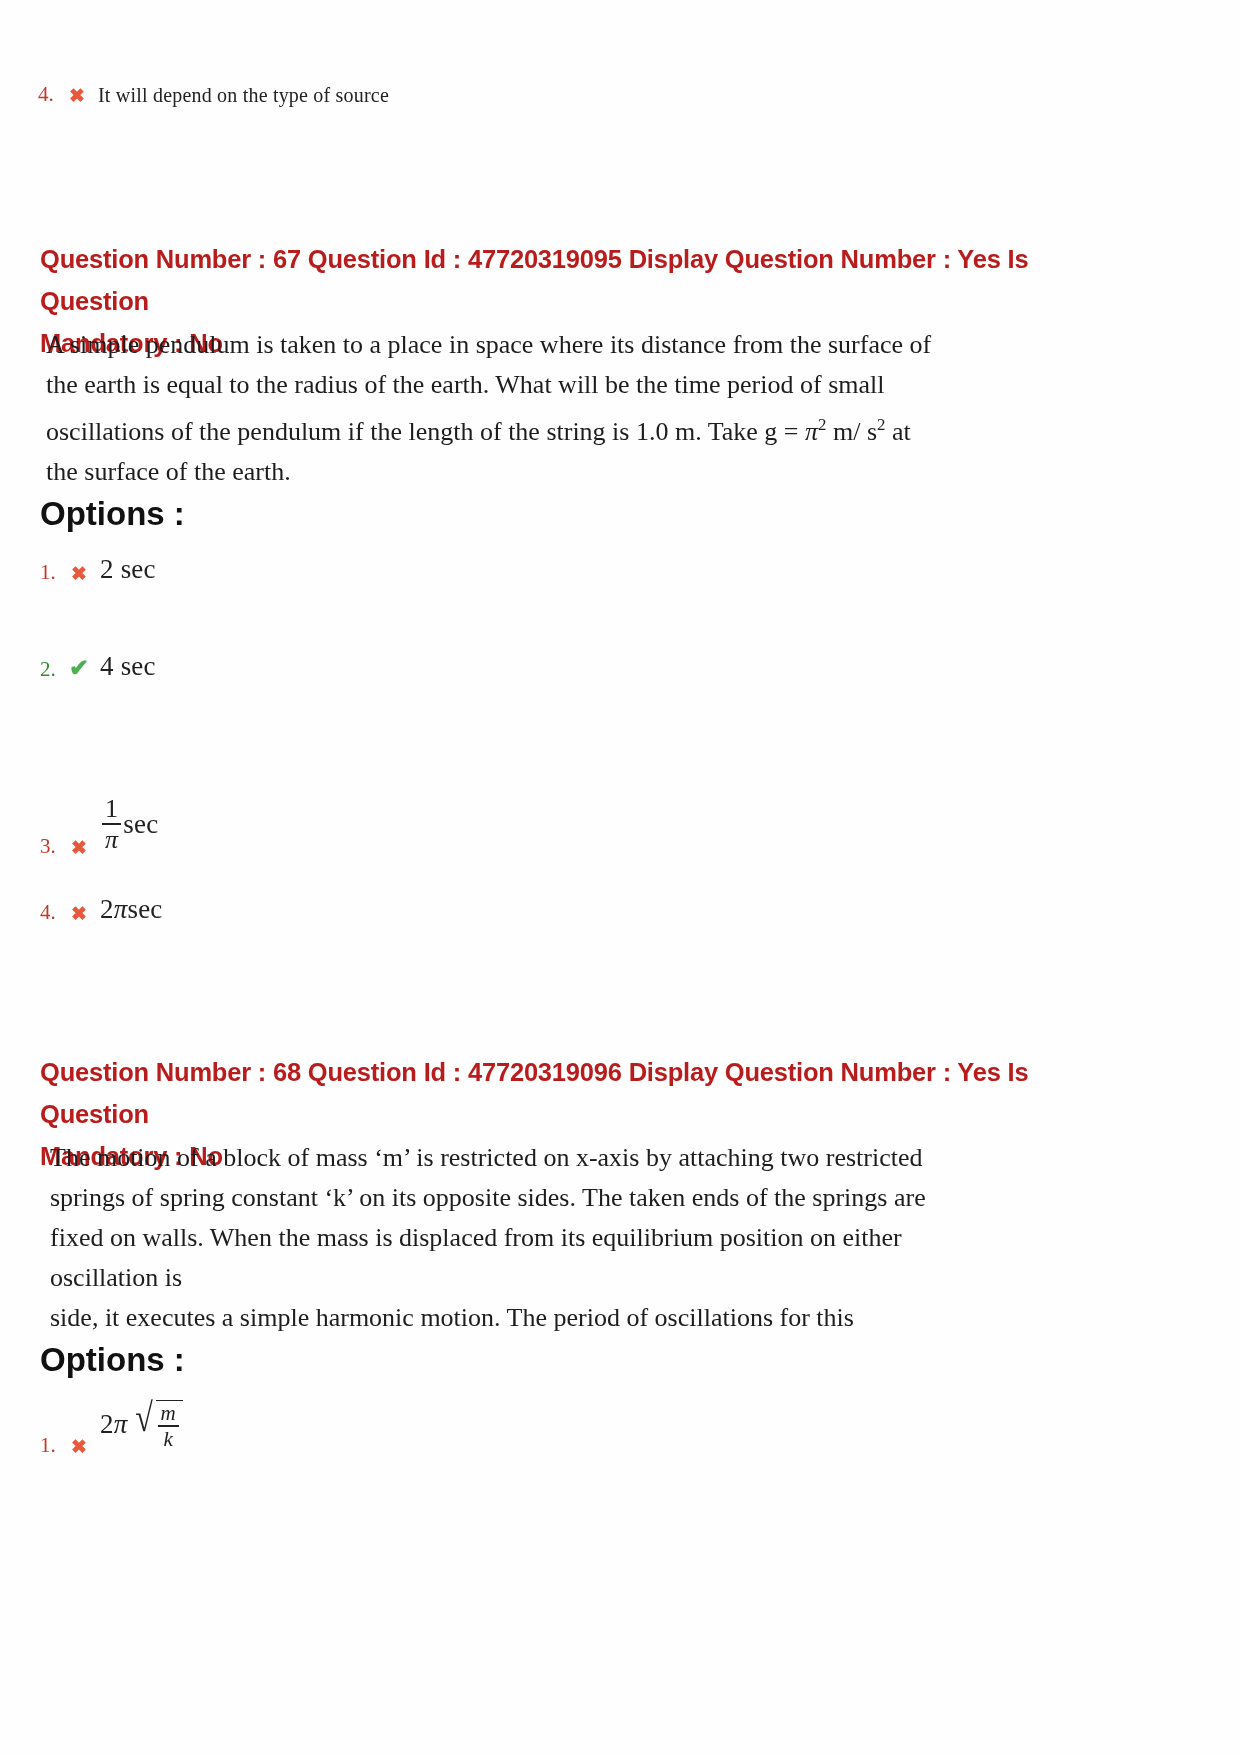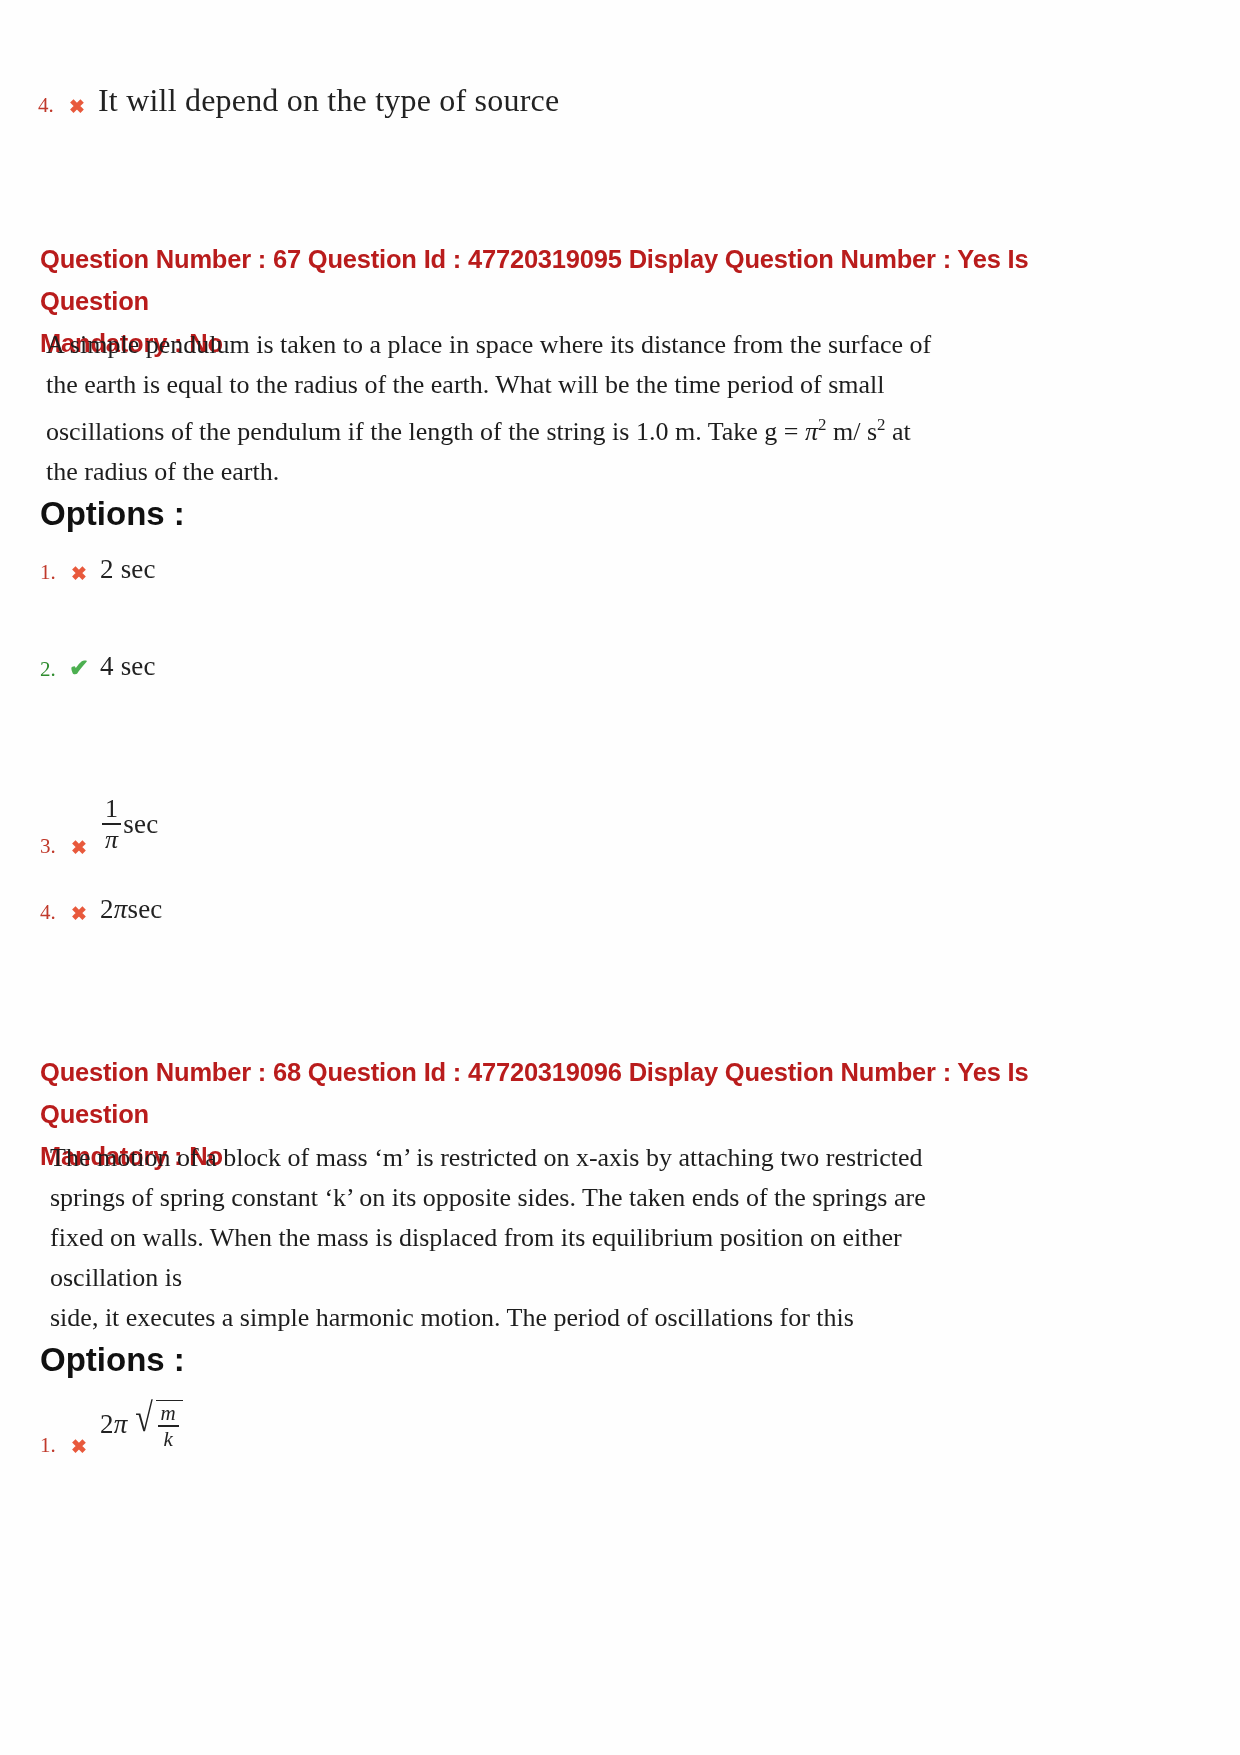--- a/index.html
+++ b/index.html
@@ -134,33 +134,33 @@
   .sep-space { display: inline-block; width: 6px; }
 </style>
 </head>
 <body>
 
 <div class="page">
 
   <div class="opt-row" style="left:38px; top:84px;">
     <span class="opt-num wrong">4.</span>
     <span class="mark cross">✖</span>
-    <span class="opt-text" style="font-size:32px;">It will depend on the type of source</span>
+    <span class="opt-text" style="font-size:20px;">It will depend on the type of source</span>
   </div>
 
   <div class="qheader" style="left:40px; top:238px; width:1060px;">
     <span>Question Number : 67 Question Id : 47720319095 Display Question Number : Yes Is Question</span>
     <span class="l2">Mandatory : No</span>
   </div>
 
   <div class="qbody" style="left:46px; top:325px;">
     <span class="ln">A simple pendulum is taken to a place in space where its distance from the surface of</span>
     <span class="ln">the earth is equal to the radius of the earth. What will be the time period of small</span>
     <span class="ln"><span>oscillations of the pendulum if the length of the string is 1.0 m. Take g = </span><span class="mi">π</span><span class="supn">2</span><span> m/ s</span><span class="supn">2</span><span> at</span></span>
-    <span class="ln">the radius of the earth.</span>
+    <span class="ln">the surface of the earth.</span>
   </div>
 
   <div class="options-label" style="left:40px; top:495px;">Options :</div>
 
   <div class="opt-row" style="left:40px; top:556px;">
     <span class="opt-num wrong">1.</span>
     <span class="mark cross">✖</span>
     <span class="opt-text">2 sec</span>
   </div>
 

